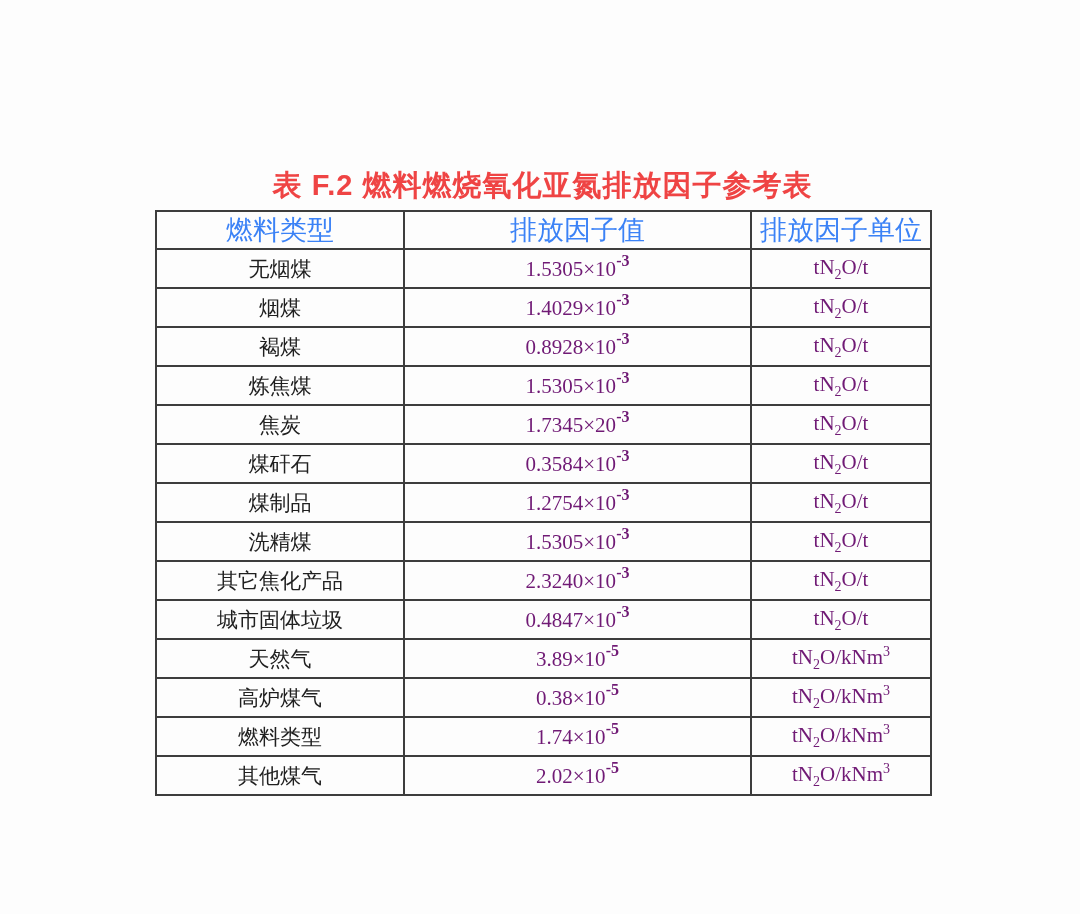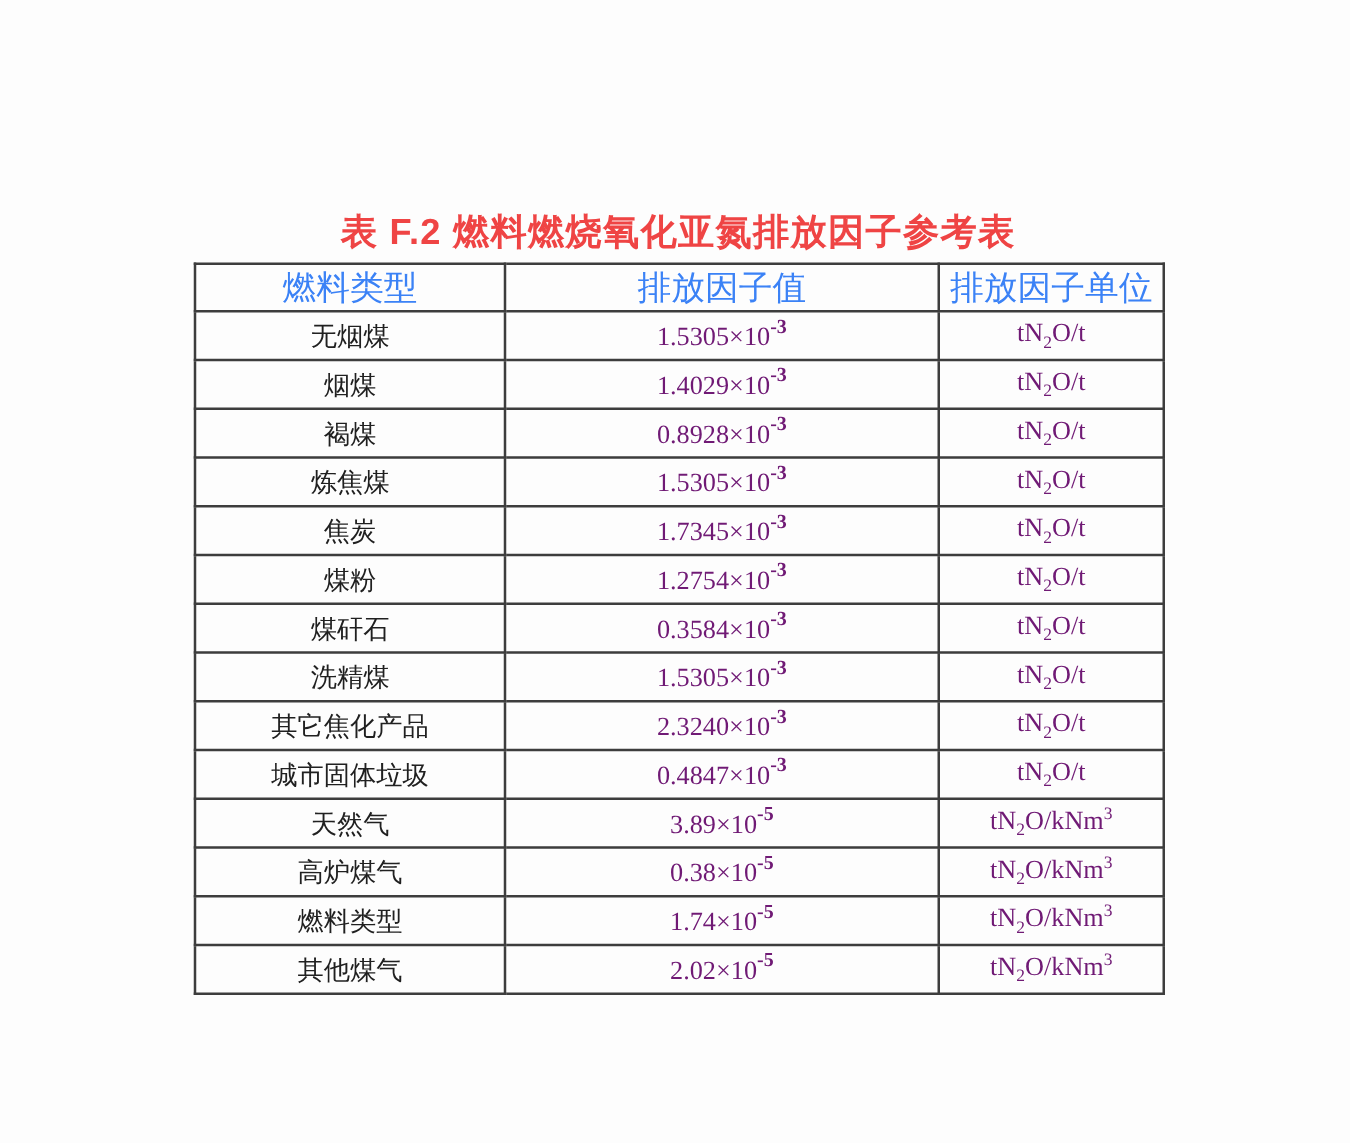--- a/index.html
+++ b/index.html
@@ -123,31 +123,31 @@
       <td class="value-cell"><span>0.8928×10</span><span class="value-exp">-3</span></td>
       <td class="unit-cell"><span>tN</span><span class="unit-sub">2</span><span>O/t</span><span class="unit-sup"></span></td>
     </tr>
         <tr>
       <td class="fuel-cell">炼焦煤</td>
       <td class="value-cell"><span>1.5305×10</span><span class="value-exp">-3</span></td>
       <td class="unit-cell"><span>tN</span><span class="unit-sub">2</span><span>O/t</span><span class="unit-sup"></span></td>
     </tr>
         <tr>
       <td class="fuel-cell">焦炭</td>
-      <td class="value-cell"><span>1.7345×10</span><span class="value-exp">-3</span></td>
-      <td class="unit-cell"><span>tN</span><span class="unit-sub">2</span><span>O/t</span><span class="unit-sup"></span></td>
-    </tr>
-        <tr>
-      <td class="fuel-cell">煤粉</td>
-      <td class="value-cell"><span>1.2754×10</span><span class="value-exp">-3</span></td>
+      <td class="value-cell"><span>1.7345×20</span><span class="value-exp">-3</span></td>
       <td class="unit-cell"><span>tN</span><span class="unit-sub">2</span><span>O/t</span><span class="unit-sup"></span></td>
     </tr>
         <tr>
       <td class="fuel-cell">煤矸石</td>
       <td class="value-cell"><span>0.3584×10</span><span class="value-exp">-3</span></td>
+      <td class="unit-cell"><span>tN</span><span class="unit-sub">2</span><span>O/t</span><span class="unit-sup"></span></td>
+    </tr>
+        <tr>
+      <td class="fuel-cell">煤制品</td>
+      <td class="value-cell"><span>1.2754×10</span><span class="value-exp">-3</span></td>
       <td class="unit-cell"><span>tN</span><span class="unit-sub">2</span><span>O/t</span><span class="unit-sup"></span></td>
     </tr>
         <tr>
       <td class="fuel-cell">洗精煤</td>
       <td class="value-cell"><span>1.5305×10</span><span class="value-exp">-3</span></td>
       <td class="unit-cell"><span>tN</span><span class="unit-sub">2</span><span>O/t</span><span class="unit-sup"></span></td>
     </tr>
         <tr>
       <td class="fuel-cell">其它焦化产品</td>
       <td class="value-cell"><span>2.3240×10</span><span class="value-exp">-3</span></td>

